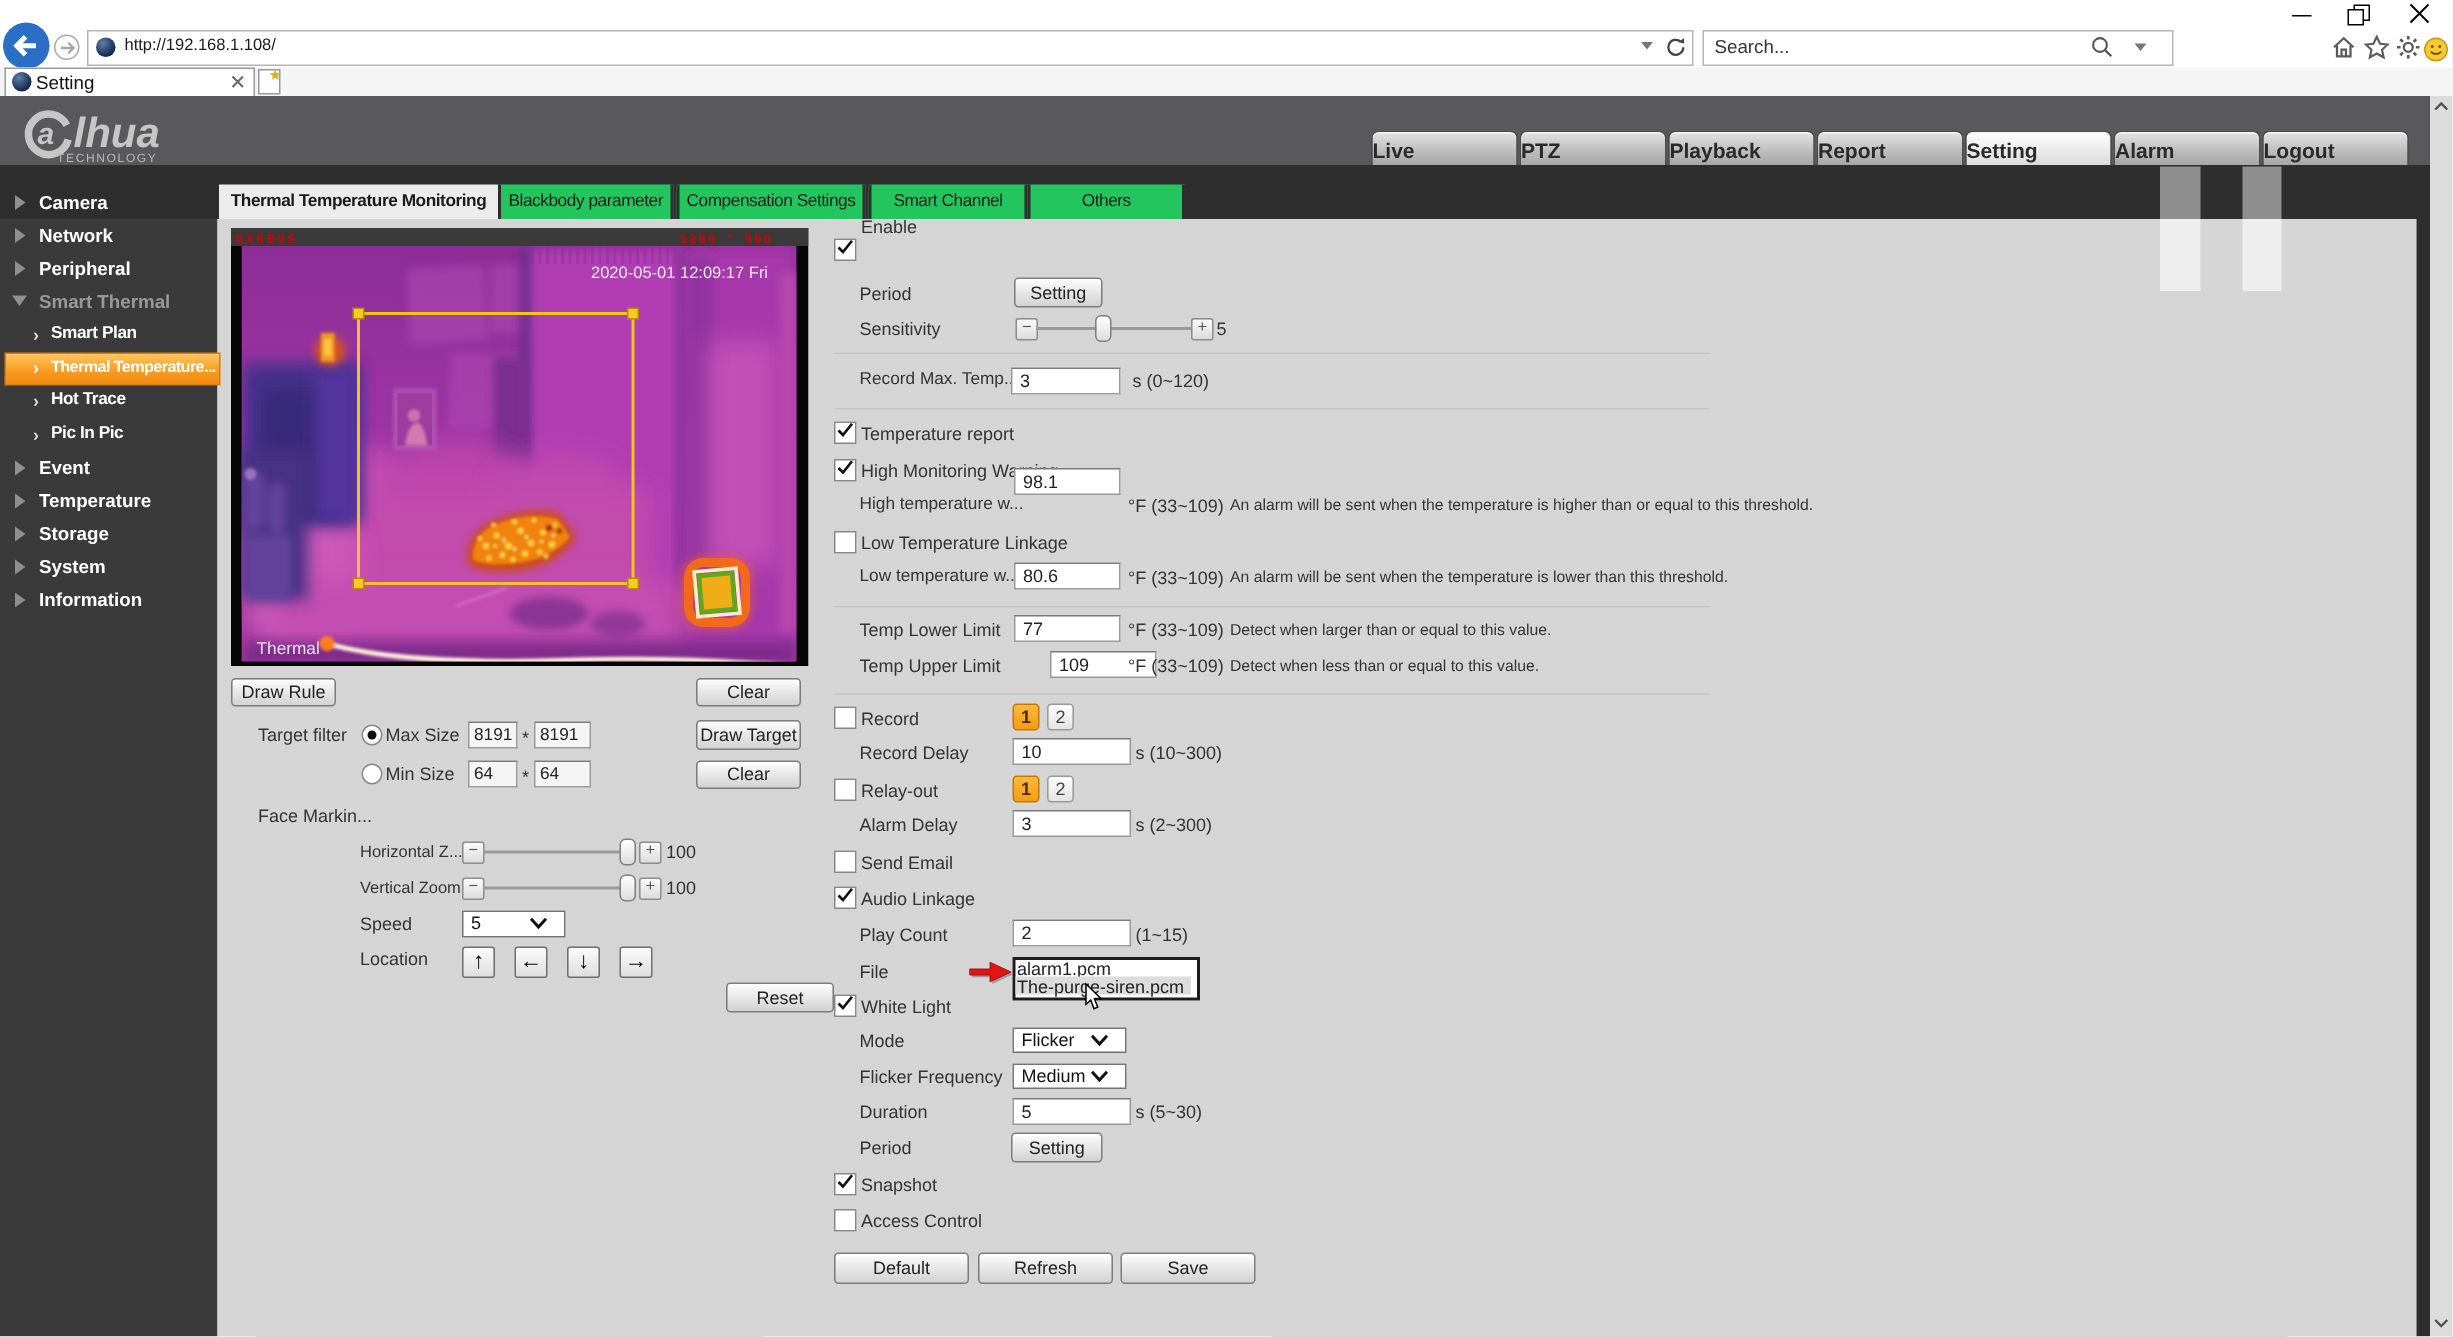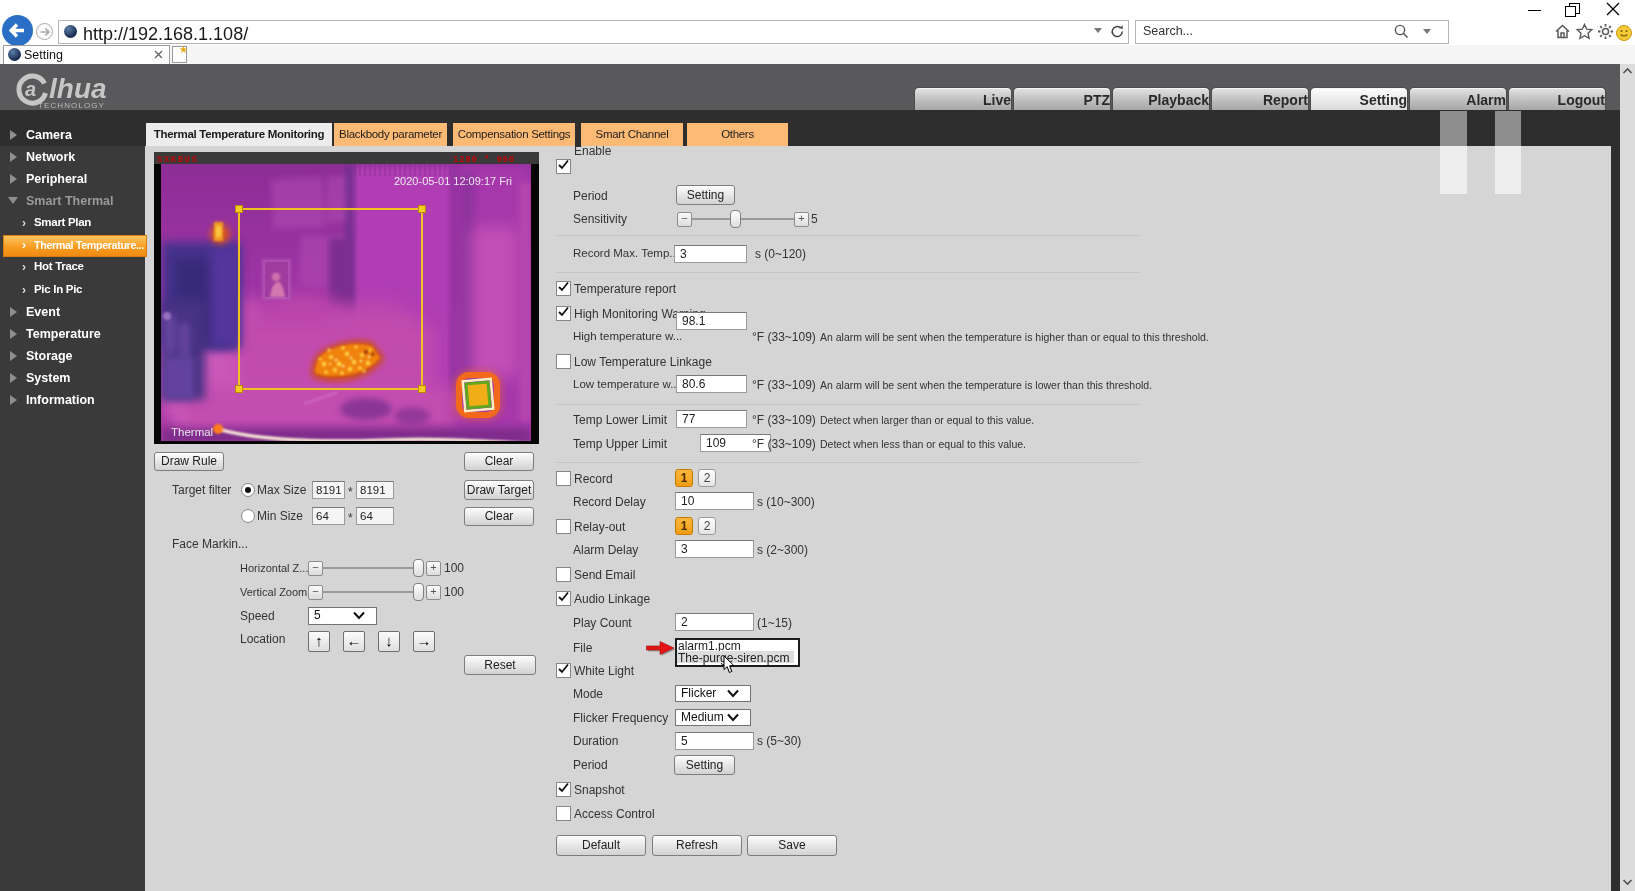--- a/index.html
+++ b/index.html
@@ -10,23 +10,23 @@
 .inp{position:absolute;background:#fff;border:1px solid #9a9a9a;border-top-color:#7a7a7a;
   font-size:12px;color:#222;padding:0 0 0 5px;line-height:17px;white-space:nowrap}
 .btn{position:absolute;background:linear-gradient(#fdfdfd,#e9e9e9 45%,#d2d2d2);
   border:1px solid #7d7d7d;border-radius:3px;font-size:12px;color:#222;text-align:center;
   box-shadow:inset 0 1px 0 #fff}
 .cb{position:absolute;width:13px;height:13px;background:#fff;border:1px solid #878787}
 .radio{position:absolute;width:12px;height:12px;background:#fff;border:1px solid #878787;border-radius:50%}
 .sep{position:absolute;height:1px;background:#c6c6c6}
 .navb{position:absolute;top:87px;width:96px;height:24px;border:1px solid #4c4c4c;border-bottom:none;
   border-radius:5px 5px 0 0;background:linear-gradient(#e3e3e3,#bcbcbc 55%,#a2a2a2);
-  font-size:14px;font-weight:bold;color:#2a2a2a;text-align:right;line-height:24px;
+  font-size:14px;font-weight:bold;color:#2a2a2a;text-align:left;line-height:24px;
   box-shadow:inset 0 1px 0 #f5f5f5}
-.tab2{position:absolute;top:123px;height:23px;background:#fdba74;border-left:2px solid #2e2e2e;
+.tab2{position:absolute;top:123px;height:23px;background:#22c55e;border-left:2px solid #2e2e2e;
   border-right:2px solid #2e2e2e;font-size:11.5px;color:#1d1d1d;text-align:center;line-height:23px;letter-spacing:-0.3px}
 .sbi{position:absolute;left:26px;font-size:12.5px;font-weight:bold;color:#fff;white-space:nowrap}
 .sbs{position:absolute;left:34px;font-size:11.5px;font-weight:bold;color:#fff;white-space:nowrap;letter-spacing:-0.3px}
 .tri{position:absolute;width:0;height:0}
 .sel{position:absolute;background:#fff;border:1px solid #737373;font-size:12px;color:#111;
   padding-left:5px;line-height:15px}
 .mini{position:absolute;width:13px;height:13px;border:1px solid #8d8d8d;border-radius:2px;
   background:linear-gradient(#fafafa,#dcdcdc);color:#555;font-size:11px;line-height:11px;text-align:center}
 .shandle{position:absolute;width:9px;height:16px;background:linear-gradient(#fff,#ddd);
   border:1px solid #808080;border-radius:4px}
@@ -51,21 +51,21 @@
 <svg class="abs" style="left:2px;top:15px" width="31" height="31">
       <path d="M22 15.5 H10 M15 9.5 L9.2 15.5 L15 21.5" stroke="#fff" stroke-width="3.4" fill="none"></path>
     </svg>
 <div class="abs" style="left:36px;top:22.5px;width:15px;height:15px;border-radius:50%;border:1.5px solid #a8a8a8;background:#fcfcfc"></div>
 <svg class="abs" style="left:36px;top:22.5px" width="18" height="18">
       <path d="M4.5 9 H13 M9.5 5.5 L13 9 L9.5 12.5" stroke="#a8a8a8" stroke-width="1.6" fill="none"></path>
     </svg>
 
 <div class="abs" style="left:58px;top:20px;width:1069px;height:22px;background:#fff;border:1px solid #b5b5b5"></div>
 <div class="abs" style="left:64px;top:25px;width:13px;height:13px;border-radius:50%;background:radial-gradient(circle at 35% 30%,#5c7fa8,#16294d 70%)"></div>
-<div class="abs" style="left:83px;top:24px;font-size:18px;color:#1a1a1a">http://192.168.1.108/</div>
+<div class="abs" style="left:83px;top:24px;font-size:11px;color:#1a1a1a">http://192.168.1.108/</div>
 <div class="abs" style="left:1094px;top:28px;width:0;height:0;border-left:4px solid transparent;border-right:4px solid transparent;border-top:5px solid #777"></div>
 <svg class="abs" style="left:1110px;top:24px" width="15" height="15">
       <path d="M12.2 7.5 a5 5 0 1 1 -1.7 -3.7" stroke="#444" stroke-width="1.5" fill="none"></path>
       <path d="M12.6 1.3 L12.8 5 L9.2 4.2 Z" fill="#444"></path>
     </svg>
 
 <div class="abs" style="left:1135px;top:20px;width:312px;height:22px;background:#fff;border:1px solid #b5b5b5"></div>
 <div class="abs" style="left:1143px;top:24px;font-size:12.5px;color:#333">Search...</div>
 <svg class="abs" style="left:1393px;top:23px" width="17" height="17">
       <circle cx="7" cy="7" r="4.6" stroke="#555" stroke-width="1.4" fill="none"></circle>
@@ -348,21 +348,21 @@
 <div class="lbl" style="left:240px;top:609px">Speed</div>
 <div class="sel" style="left:308px;top:607px;width:62px;height:16px">5</div>
 <svg class="abs" style="left:352px;top:611px" width="14" height="9">
       <path d="M2 1.5 L7 7 L12 1.5" stroke="#111" stroke-width="2" fill="none"></path>
     </svg>
 <div class="lbl" style="left:240px;top:632px">Location</div>
 <div class="arrbtn" style="left:308px;top:631px">↑</div>
 <div class="arrbtn" style="left:343px;top:631px">←</div>
 <div class="arrbtn" style="left:378px;top:631px">↓</div>
 <div class="arrbtn" style="left:413px;top:631px">→</div>
-<div class="btn" style="left:464px;top:655px;width:70px;height:18px;line-height:18px">Reset</div>
+<div class="btn" style="left:484px;top:655px;width:70px;height:18px;line-height:18px">Reset</div>
 
 <div class="cb" style="left:556px;top:159px"></div>
 <svg class="abs" style="left:556px;top:157px" width="15" height="15">
       <path d="M3 8 L6 11 L12 3.5" stroke="#111" stroke-width="1.8" fill="none"></path>
     </svg>
 <div class="lbl" style="left:574px;top:144px">Enable</div>
 
 <div class="lbl" style="left:573px;top:189px">Period</div>
 <div class="btn" style="left:676px;top:185px;width:57px;height:18px;line-height:18px">Setting</div>
 

